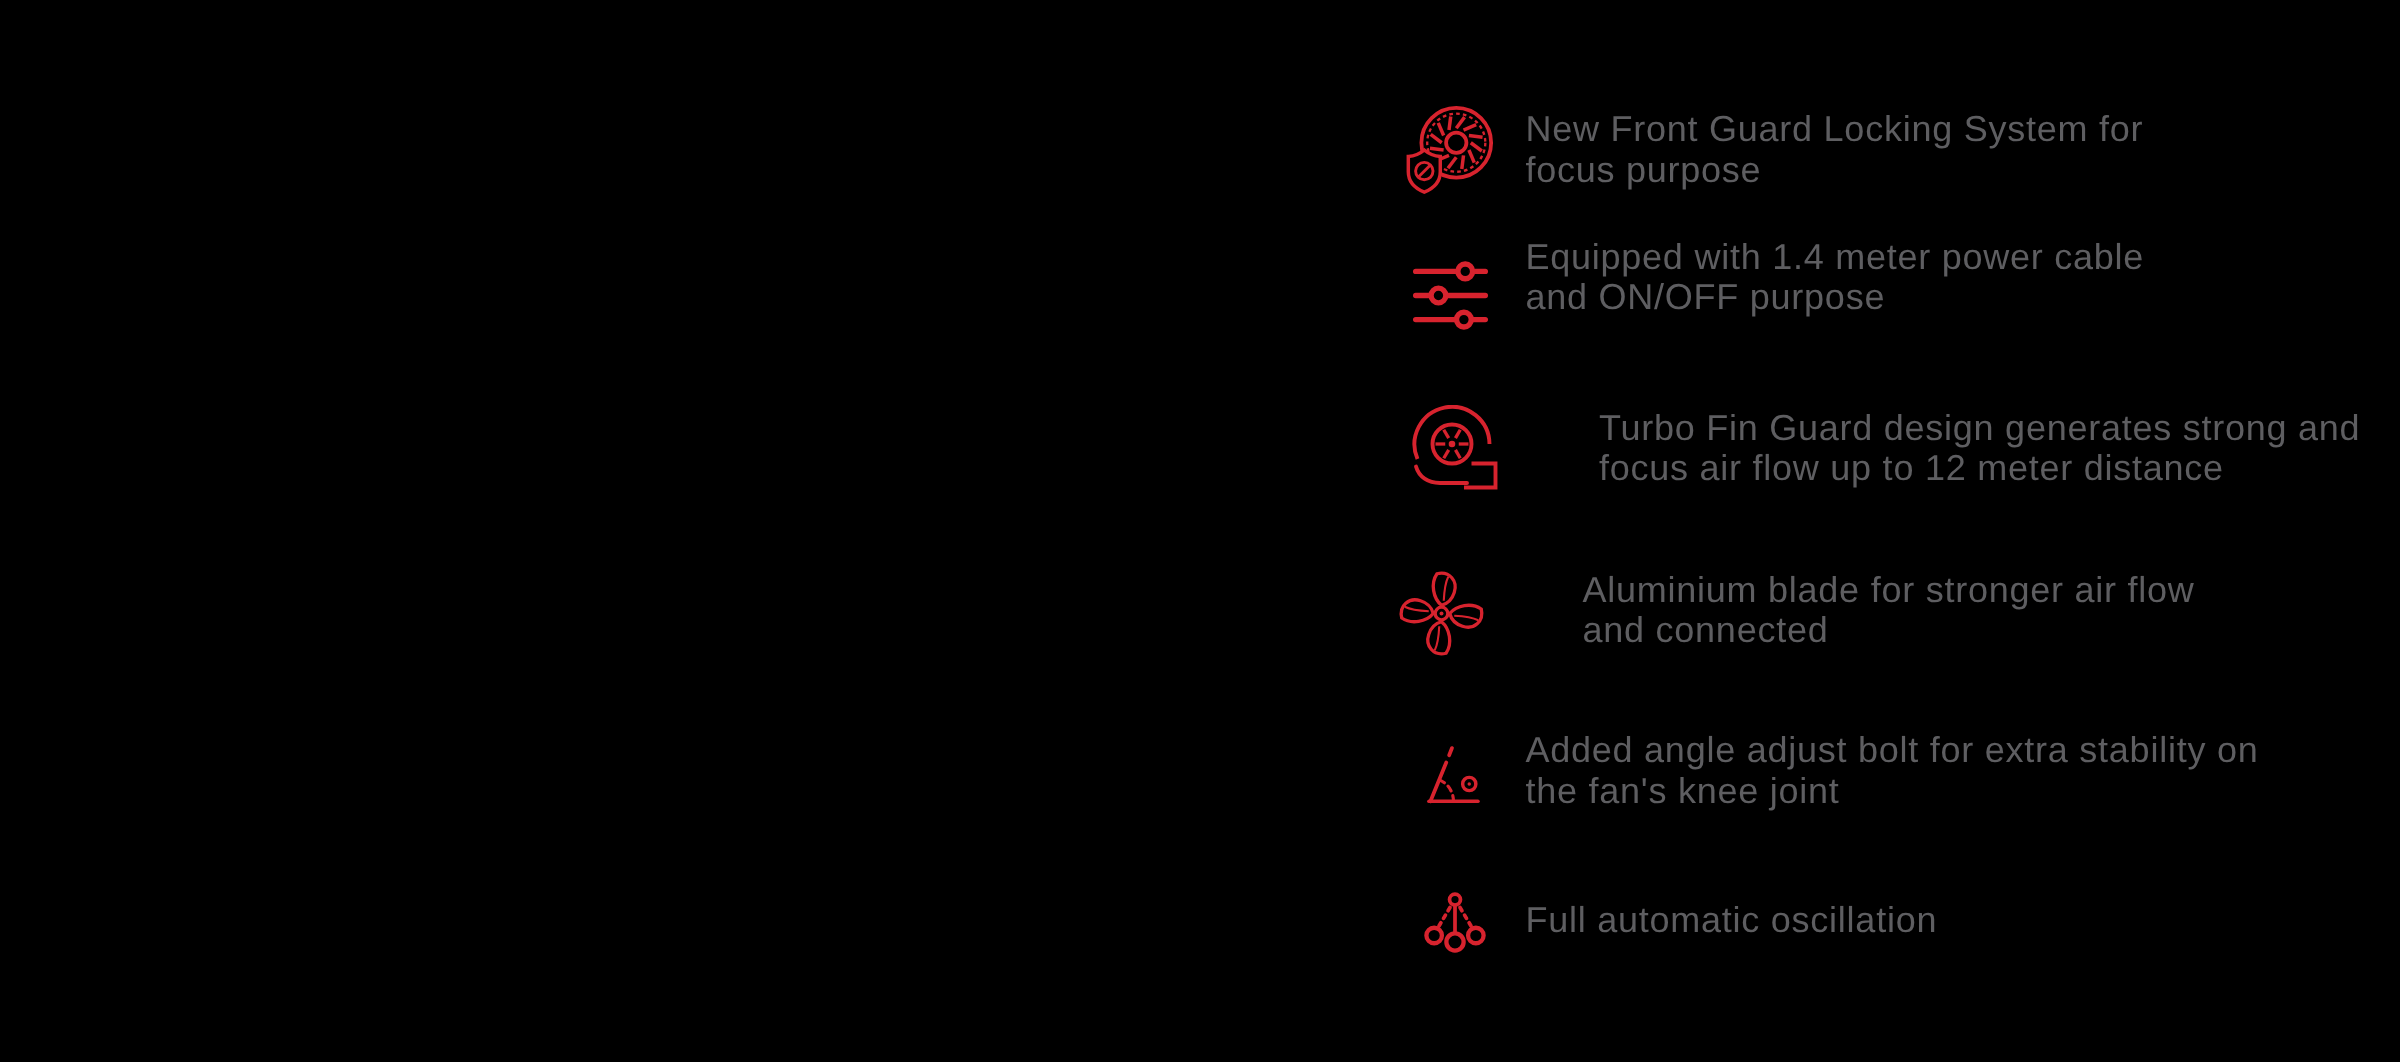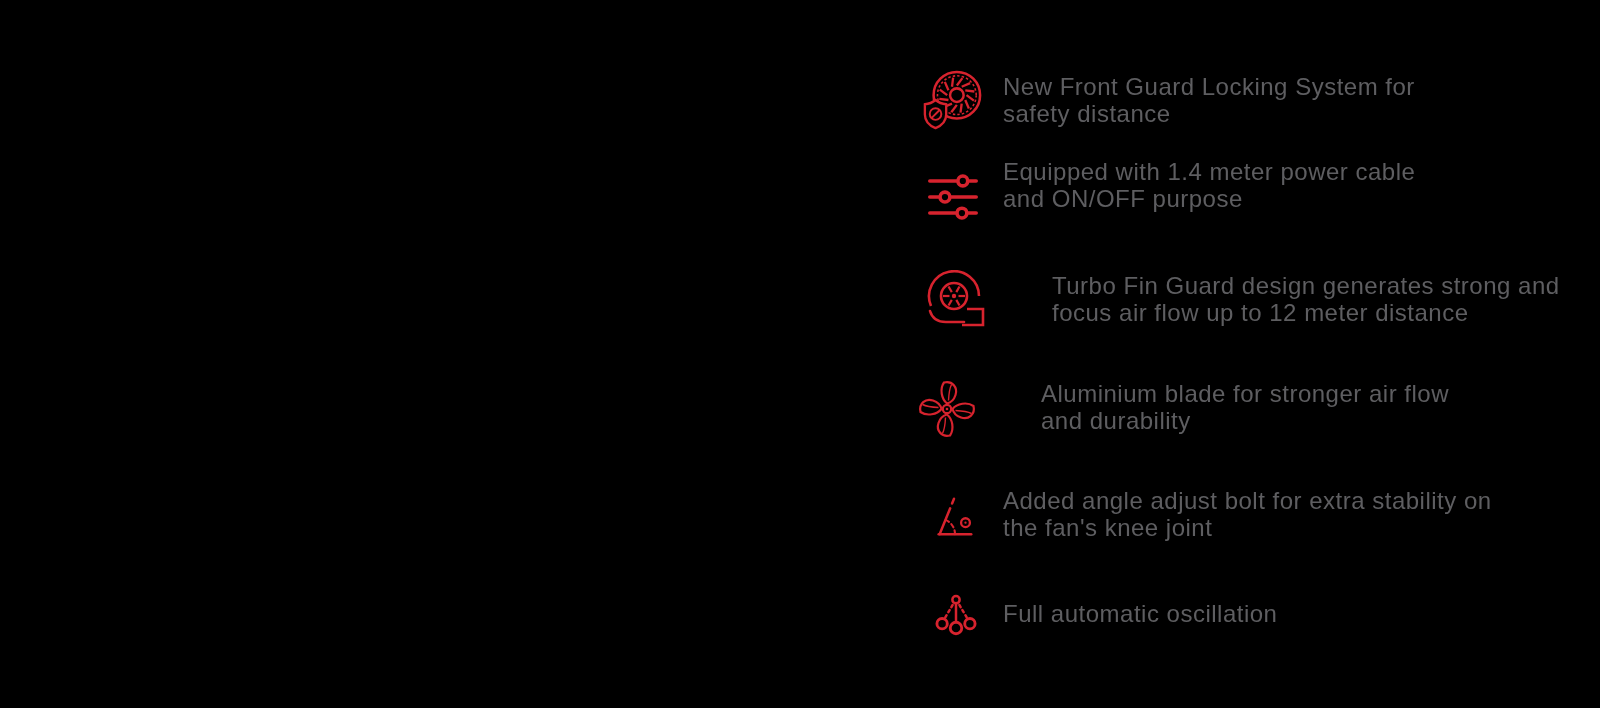--- a/index.html
+++ b/index.html
@@ -3,20 +3,21 @@
 <meta charset="utf-8">
 <style>
   html, body { margin: 0; padding: 0; background: #000; }
   body {
     width: 1600px; height: 708px; overflow: hidden;
     font-family: "Liberation Sans", sans-serif;
   }
   .stage {
     position: relative; width: 1424px; height: 708px;
     background: var(--bg, #000);
+    margin-left: 14px;
   }
   .blank-left {
     position: absolute; left: 0; top: 0; width: 900px; height: 708px;
     background: transparent;
   }
   .ficon {
     position: absolute; color: var(--accent, #d7232e);
   }
   .ficon svg { width: 100%; height: 100%; display: block; }
   .ftext {
@@ -53,21 +54,21 @@
           <line x1="42" y1="18.3" x2="50.7" y2="14.6"></line>
           <line x1="45.7" y1="22" x2="55.1" y2="23.2"></line>
         </g>
         <path d="M15,32 C18.5,35 22.5,36.2 26,36.4 L26,47 C26,55 21,58.6 15,61 C9,58.6 4,55 4,47 L4,36.4 C7.5,36.2 11.5,35 15,32 Z" fill="#000" stroke-width="2.4"></path>
         <circle cx="15" cy="46.5" r="6" stroke-width="2"></circle>
         <line x1="10.8" y1="50.7" x2="19.2" y2="42.3" stroke-width="2"></line>
       </svg>
     </span>
     <div class="ftext" style="left:1003px;top:73px">
       <div>New Front Guard Locking System for</div>
-      <div>safety distance</div>
+      <div>focus purpose</div>
     </div>
   </div>
 
   <div>
     <span class="ficon" style="left:926px;top:172px;width:54px;height:50px">
       <svg viewBox="0 0 60 56" fill="none" stroke="currentColor" stroke-width="4" stroke-linecap="round">
         <line x1="4" y1="10" x2="56" y2="10"></line>
         <circle cx="41" cy="10" r="5.5" fill="#000"></circle>
         <line x1="4" y1="28" x2="56" y2="28"></line>
         <circle cx="21" cy="28" r="5.5" fill="#000"></circle>
@@ -114,21 +115,21 @@
         </g>
         <use href="#petal" transform="rotate(90 32 32)"></use>
         <use href="#petal" transform="rotate(180 32 32)"></use>
         <use href="#petal" transform="rotate(270 32 32)"></use>
         <circle cx="32" cy="32" r="4.2"></circle>
         <circle cx="32" cy="32" r="1.3" fill="currentColor" stroke="none"></circle>
       </svg>
     </span>
     <div class="ftext" style="left:1041px;top:380px">
       <div>Aluminium blade for stronger air flow</div>
-      <div>and durability</div>
+      <div>and connected</div>
     </div>
   </div>
 
   <div>
     <span class="ficon" style="left:931px;top:492px;width:46px;height:46px">
       <svg viewBox="0 0 48 48" fill="none" stroke="currentColor" stroke-width="2.6" stroke-linecap="round">
         <path d="M8,44 L42,44"></path>
         <path d="M9,44 L20,17"></path>
         <path d="M22,12 L24,7"></path>
         <path d="M25,44 A16,16 0 0 0 15,29" stroke-dasharray="4 3.4" stroke-width="2.2"></path>

